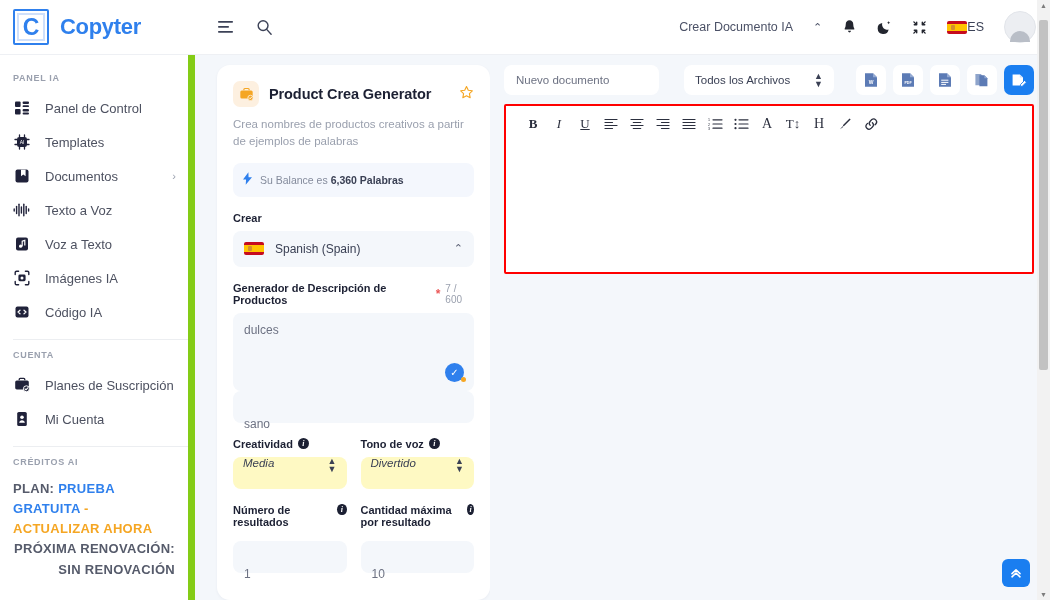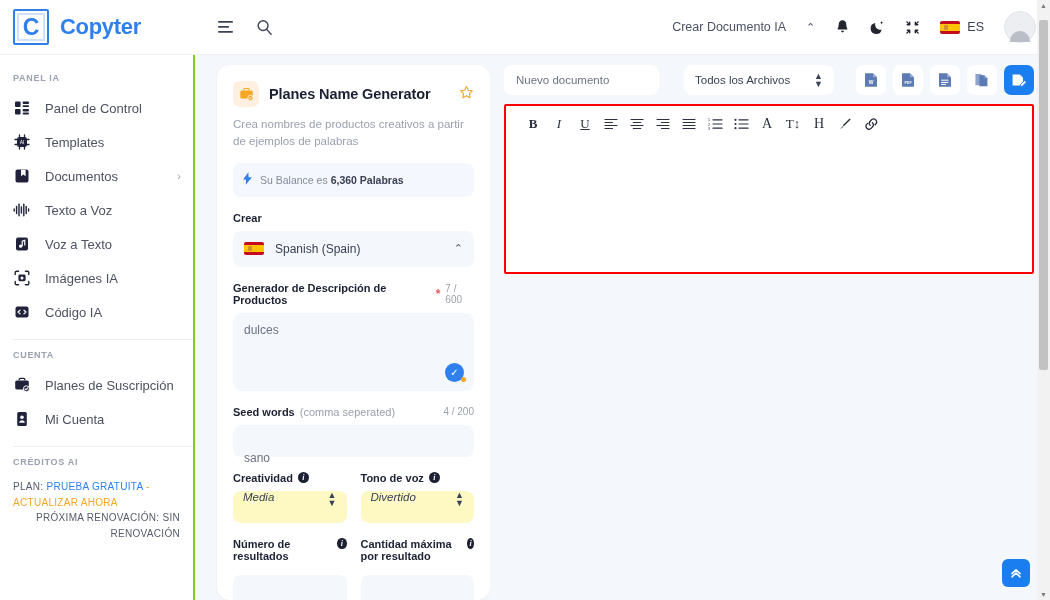--- a/index.html
+++ b/index.html
@@ -26,57 +26,57 @@
     box-shadow: inset 0 0 0 2px #ffffff, inset 0 0 0 4px #cfe0fb;
     border-radius: 2px;
   }
   .brand-logo span { color: #2f80ed; font-size: 23px; font-weight: bold; line-height: 1; }
   .brand-name { color: #2f80ed; font-size: 22px; font-weight: bold; letter-spacing: -0.3px; }
   .hdr-icons { display: flex; align-items: center; gap: 22px; margin-left: 22px; }
   .hdr-ico { color: #3c4257; cursor: pointer; display: flex; align-items: center; }
   .hdr-right { margin-left: auto; display: flex; align-items: center; gap: 20px; padding-right: 14px; }
   .hdr-link { font-size: 12.5px; color: #4b5166; }
   .caret-up { font-size: 11px; color: #4b5166; }
-  .lang-chip { display: flex; align-items: center; gap: 7px; }
+  .lang-chip { display: flex; align-items: center; }
   .flag { width: 20px; height: 13px; border-radius: 2px; position: relative; overflow: hidden;
           background: linear-gradient(to bottom,#c60b1e 0 26%, #ffc400 26% 74%, #c60b1e 74% 100%); }
   .flag:after { content:""; position:absolute; left:4px; top:4px; width:4px; height:5px; background:#d38f2e; border-radius:1px; }
   .lang-code { font-size: 12.5px; color: #3c4257; }
   .avatar {
     width: 32px; height: 32px; border-radius: 50%; background: #eceef2;
     border: 1px solid #e2e5ea; display: flex; align-items: flex-end; justify-content: center;
     overflow: hidden;
   }
   .avatar .head { width: 11px; height: 11px; border-radius: 50%; background: #b9bec7; margin-bottom: -2px; }
   .avatar .body { width: 20px; height: 11px; border-radius: 10px 10px 0 0; background: #b9bec7; position: absolute; margin-top: 14px; }
   .avwrap { position: relative; width:32px; height:32px; display:flex; align-items:center; justify-content:center; }
 
   
   .body { flex: 1; display: flex; min-height: 0; position: relative; }
 
   
   .sidebar {
     width: 195px; min-width: 195px; background: #ffffff;
-    border-right: 2px solid #84cc16;
+    border-right: 7px solid #84cc16;
     padding-top: 12px; overflow: hidden; position: relative;
   }
   .sec-label {
     font-size: 9px; letter-spacing: 0.7px; color: #9aa0ae; font-weight: bold;
     padding: 6px 0 8px 13px; text-transform: uppercase;
   }
   .nav-item {
     display: flex; align-items: center; gap: 14px;
     padding: 8px 12px 8px 13px; cursor: pointer; position: relative;
   }
   .nav-item .ic { width: 18px; height: 18px; display: flex; align-items: center; justify-content: center; color: #20223a; }
   .nav-item .lb { font-size: 13px; color: #4d5160; }
   .nav-item .chev { margin-left: auto; color: #9aa0ae; font-size: 11px; }
   .divider { height: 1px; background: #eceef1; margin: 10px 0 4px 13px; }
   .credits { padding: 4px 13px 0 13px; }
-  .credits .line { font-size: 10px; font-weight: normal; letter-spacing: 0.3px; color: #565b6b; line-height: 1.55; }
+  .credits .line { font-size: 13px; font-weight: bold; letter-spacing: 0.3px; color: #565b6b; line-height: 1.55; }
   .cl-blue { color: #2f80ed; }
   .cl-orange { color: #f5a623; }
 
   
   .mid-wrap { width: 295px; min-width: 295px; background: #f4f7fb; padding: 10px 0 0 22px; }
   .mid-card {
     background: #ffffff; border-radius: 13px; height: 100%;
     padding: 16px 16px 0 16px; overflow: hidden;
     box-shadow: 0 1px 3px rgba(30,40,70,0.05);
   }
@@ -403,21 +403,21 @@
 
         <div class="tpl-head">
           <div class="tpl-ico">
             <svg width="15" height="15" viewBox="0 0 16 16">
                 <path d="M5.2 3.4V2.6a1 1 0 0 1 1-1h3.6a1 1 0 0 1 1 1v.8" stroke="#f5a623" stroke-width="1.3" fill="none"></path>
                 <rect x="1.4" y="3.6" width="13.2" height="8.6" rx="1.6" fill="#f5a623"></rect>
                 <circle cx="12.2" cy="11.6" r="2.8" fill="#f5a623" stroke="#fdf0e0" stroke-width="0.9"></circle>
                 <path d="M11 11.6l.9.9 1.6-1.8" stroke="#ffffff" stroke-width="1" fill="none" stroke-linecap="round"></path>
               </svg>
           </div>
-          <div class="tpl-title">Planes Name Generator</div>
+          <div class="tpl-title">Product Crea Generator</div>
           <div class="star">
             <svg width="15" height="15" viewBox="0 0 16 16">
                 <path d="M8 1.6l1.9 4 4.3.6-3.1 3 .8 4.3L8 11.5l-3.9 2 .8-4.3-3.1-3 4.3-.6z" fill="none" stroke="#f5a623" stroke-width="1.2" stroke-linejoin="round"></path>
               </svg>
           </div>
         </div>
 
         <div class="tpl-desc">Crea nombres de productos creativos a partir de ejemplos de palabras</div>
 
         <div class="balance">
@@ -442,25 +442,20 @@
         <div class="fld-label">
           <span>Generador de Descripción de Productos</span>
           <span class="req">*</span>
           <span class="cnt">7 / 600</span>
         </div>
         <div class="textarea-box">
           <div class="tv">dulces</div>
           <div class="grammar">✓</div>
         </div>
 
-        <div class="fld-label">
-          <span>Seed words</span>
-          <span class="muted">(comma seperated)</span>
-          <span class="cnt">4 / 200</span>
-        </div>
         <div class="input-box" style="height:32px;">
           <span class="iv">sano</span>
         </div>
 
         <div class="two-col">
           <div>
             <div class="fld-label">
               <span>Creatividad</span>
               <span class="info-dot">i</span>
             </div>

